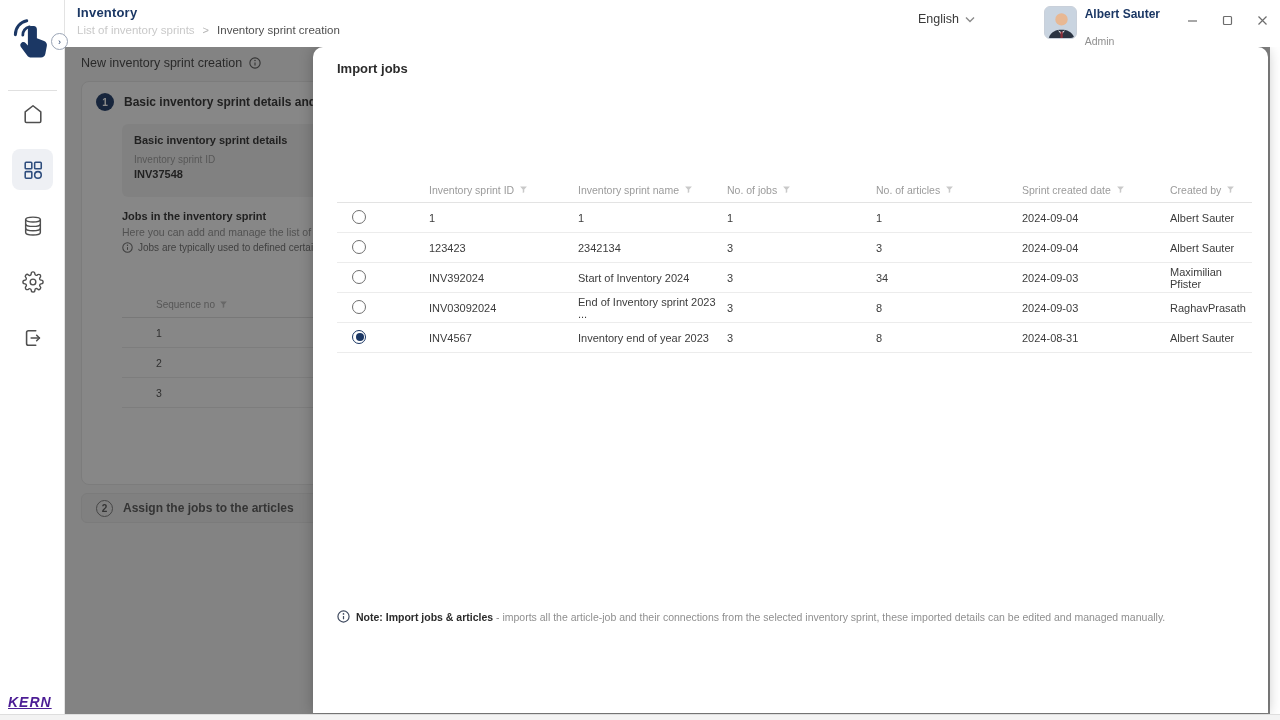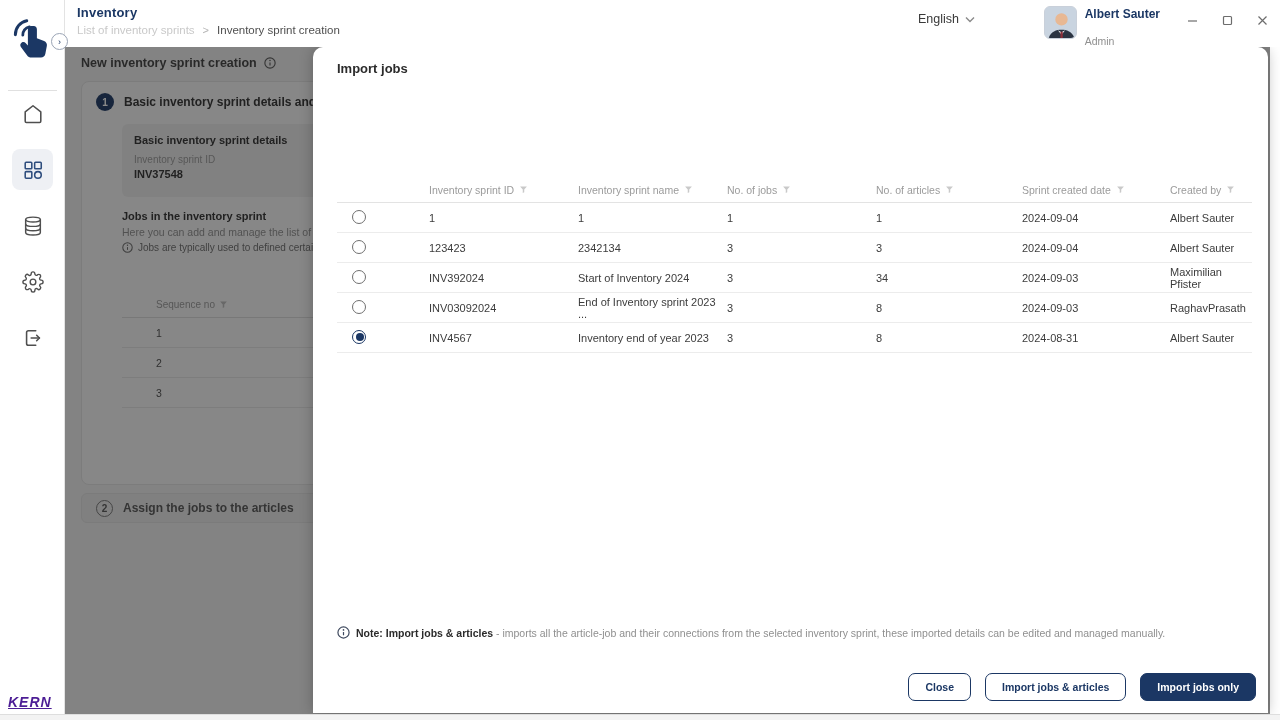--- a/index.html
+++ b/index.html
@@ -27,21 +27,21 @@
   .brand-logo { position:absolute; left:11px; top:12px; width:42px; height:56px; }
   .side-divider { position:absolute; left:8px; top:90px; width:49px; border-top:1px solid #e0e0e0; }
   .nav-item { position:absolute; left:12px; width:41px; height:41px; border-radius:8px; display:flex; align-items:center; justify-content:center; cursor:pointer; }
   .nav-item.active { background:#eef0f4; }
   .kern { position:absolute; left:8px; bottom:4px; font-size:14px; font-weight:bold; font-style:italic; color:#4c1d95; letter-spacing:1px; text-decoration:underline; }
 
   .expand-btn { position:absolute; left:51px; top:33px; width:17px; height:17px; border-radius:50%; background:#fff; border:1px solid #9aa4b5; color:#1b3764; font-size:9px; display:flex; align-items:center; justify-content:center; z-index:40; cursor:pointer; }
 
   
   .main { position:absolute; left:65px; top:47px; right:10px; bottom:6px; background:#f2f2f2; z-index:1; overflow:hidden; }
-  .bg-title { position:absolute; left:16px; top:9px; font-size:12.5px; font-weight:bold; color:#3f3f3f; display:flex; gap:7px; align-items:center; }
+  .bg-title { position:absolute; left:16px; top:9px; font-size:12.5px; font-weight:normal; color:#3f3f3f; display:flex; gap:7px; align-items:center; }
   .bg-card { position:absolute; left:16px; top:34px; width:560px; height:404px; background:#fbfbfb; border:1px solid #e4e4e4; border-radius:8px; }
   .step-head { position:absolute; left:14px; top:11px; display:flex; gap:10px; align-items:center; font-size:12px; font-weight:bold; color:#2e2e2e; white-space:nowrap; }
   .step-badge { width:18px; height:18px; border-radius:50%; background:#1b3764; color:#fff; font-size:10px; display:flex; align-items:center; justify-content:center; flex:0 0 auto; }
   .inner-box { position:absolute; left:40px; top:42px; width:495px; height:73px; background:#efefef; border-radius:6px; padding:10px 12px; }
   .inner-box .t { font-size:11px; font-weight:bold; color:#2e2e2e; }
   .inner-box .l { font-size:10px; color:#9a9a9a; margin-top:8px; }
   .inner-box .v { font-size:11px; font-weight:bold; color:#2e2e2e; margin-top:3px; }
   .jobs-h { position:absolute; left:40px; top:128px; font-size:11px; font-weight:bold; color:#2e2e2e; }
   .jobs-s { position:absolute; left:40px; top:144px; font-size:10.5px; color:#8f8f8f; }
   .jobs-n { position:absolute; left:40px; top:160px; font-size:10px; color:#6d6d6d; display:flex; gap:5px; align-items:center; }
@@ -64,21 +64,21 @@
 
   .mtable { position:absolute; left:24px; top:130px; right:16px; }
   .mrow { display:grid; grid-template-columns:92px 149px 149px 149px 146px 148px 1fr; align-items:center; height:30px; border-bottom:1px solid #ececec; font-size:11px; color:#3c3c3c; }
   .mrow.mhead { height:26px; font-size:10.5px; color:#9b9b9b; border-bottom:1px solid #e3e3e3; }
   .hcell { display:flex; align-items:center; gap:5px; }
   .radio-cell { padding-left:15px; }
   .radio { width:14px; height:14px; border-radius:50%; border:1.5px solid #6f6f6f; display:inline-block; position:relative; cursor:pointer; background:#fff; }
   .radio.checked { border-color:#1b3764; }
   .radio.checked::after { content:""; position:absolute; left:2.5px; top:2.5px; width:8px; height:8px; border-radius:50%; background:#1b3764; }
 
-  .m-note { position:absolute; left:24px; bottom:74px; right:24px; display:flex; align-items:center; gap:6px; font-size:10.5px; color:#8f8f8f; }
+  .m-note { position:absolute; left:24px; bottom:90px; right:24px; display:flex; align-items:center; gap:6px; font-size:10.5px; color:#8f8f8f; }
   .m-note b { color:#2b2b2b; }
   .m-actions { position:absolute; right:12px; bottom:12px; display:flex; gap:14px; }
   .btn { height:28px; border-radius:7px; border:1px solid #1b3764; background:#fff; color:#1b3764; font-size:10.5px; font-weight:bold; padding:0 16px; font-family:"Liberation Sans",sans-serif; cursor:pointer; display:flex; align-items:center; }
   .btn.primary { background:#1b3764; color:#fff; }
 
   .bottomstrip { position:absolute; left:0; right:0; bottom:0; height:6px; background:#f3f3f3; border-top:1px solid #dedede; z-index:35; }
 </style>
 </head>
 <body>
 
@@ -343,21 +343,16 @@
 
     <div class="m-note">
       <svg width="13" height="13" viewBox="0 0 14 14">
           <circle cx="7" cy="7" r="6" fill="none" stroke="#3f4a5f" stroke-width="1.3"></circle>
           <circle cx="7" cy="4.2" r="0.9" fill="#3f4a5f"></circle>
           <line x1="7" y1="6.5" x2="7" y2="10" stroke="#3f4a5f" stroke-width="1.3"></line>
         </svg>
       <span><b>Note: Import jobs &amp; articles</b><span> - imports all the article-job and their connections from the selected inventory sprint, these imported details can be edited and managed manually.</span></span>
     </div>
 
-    <div class="m-actions">
-      <button class="btn">Close</button>
-      <button class="btn">Import jobs &amp; articles</button>
-      <button class="btn primary">Import jobs only</button>
-    </div>
   </div>
 
   <div class="bottomstrip"></div>
 </div>
 
 </body></html>

